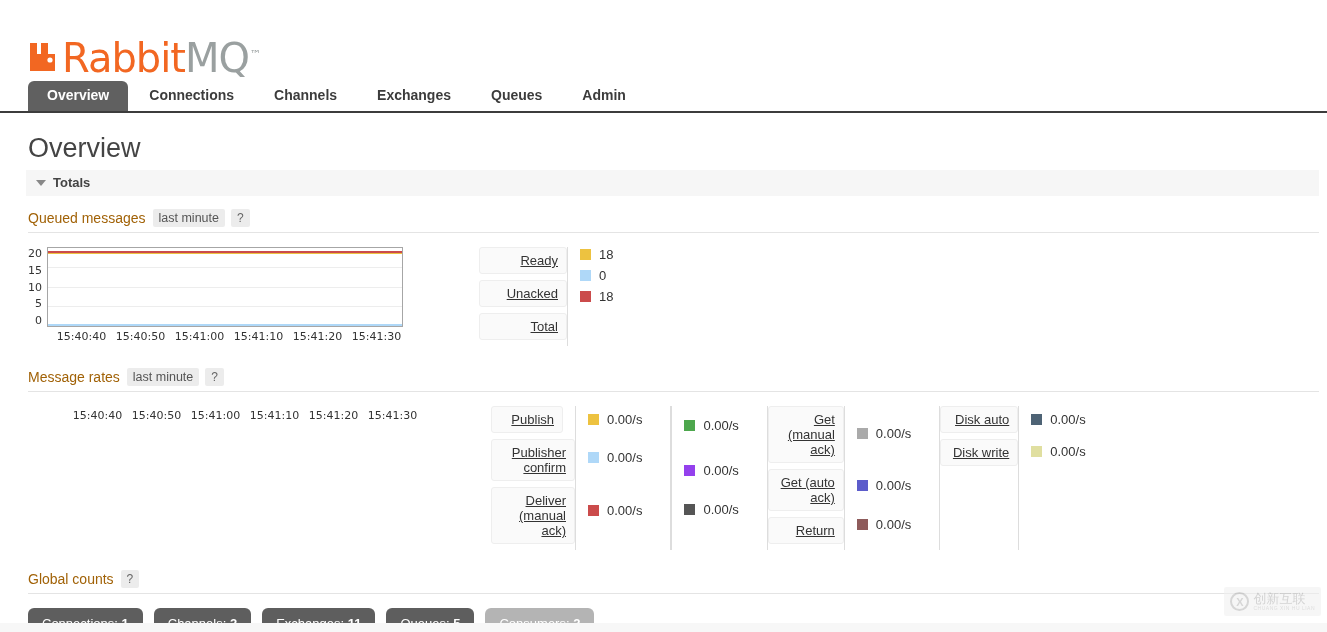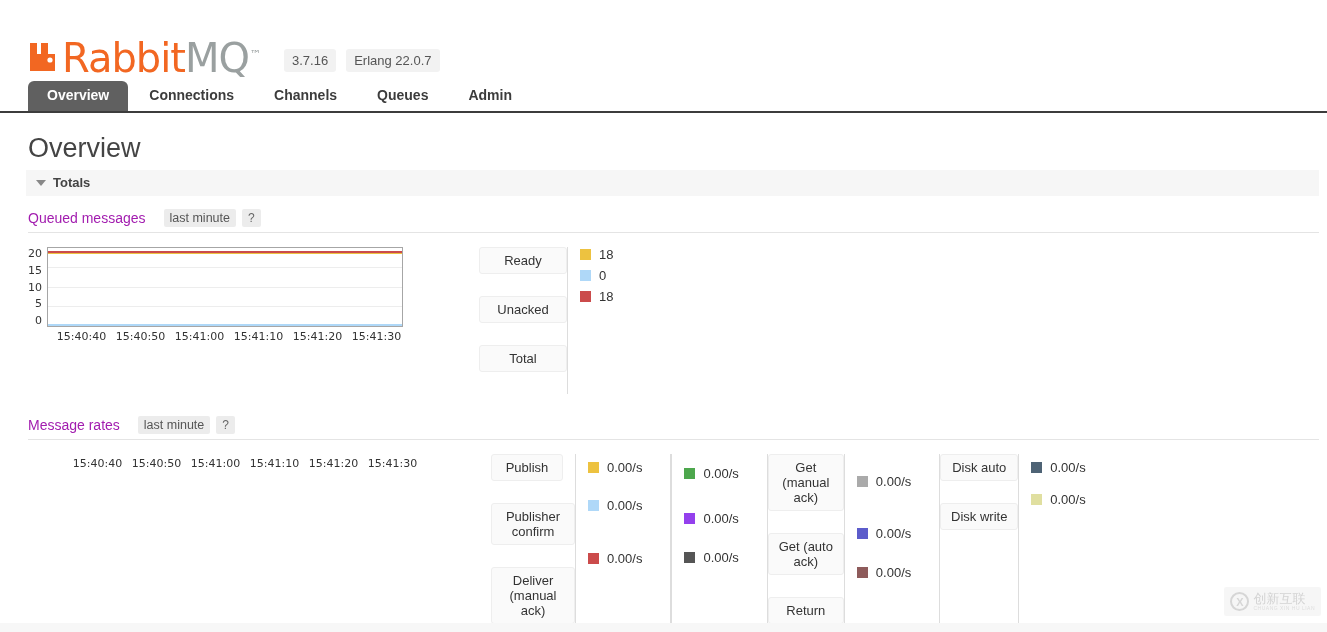--- a/index.html
+++ b/index.html
@@ -57,21 +57,21 @@
     display:flex; align-items:center;
   }
   .caret { width:0;height:0;border-left:5px solid transparent;border-right:5px solid transparent;
            border-top:6px solid #888; margin-right:7px; display:inline-block;}
 
   
   .subhead {
     margin: 13px 8px 0 28px; display:flex; align-items:center;
     border-bottom:1px solid #e4e4e4; padding-bottom:5px;
   }
-  .subhead-title { font-size:14px; color:#a21caf; margin-right:18px; }
+  .subhead-title { font-size:14px; color:#a16207; margin-right:7px; }
   .pill {
     background:#ececec; color:#555; font-size:12.5px; padding:2px 6px; border-radius:2px;
     margin-right:6px; cursor:pointer;
   }
   .help {
     background:#ececec; color:#666; font-size:12px; padding:2px 6px; border-radius:2px;
     cursor:pointer;
   }
 
   
@@ -90,22 +90,22 @@
   .x-axis span { text-align:center; }
 
   
   .legend-group { display:flex; margin-top:14px; }
   .legend-col { display:flex; border-left:1px solid #ddd; padding-left:0; }
   .legend-col:first-child { border-left:none; }
   .legend-labels { display:flex; flex-direction:column; }
   .legend-values { display:flex; flex-direction:column; border-left:1px solid #ddd; }
   .lbl {
     border:1px solid #eee; background:#fafafa; border-radius:3px;
-    font-size:13px; color:#333; text-align:center;
-    padding:5px 8px; margin-bottom:22px; line-height:15px;
+    font-size:13px; color:#333; text-align:right;
+    padding:5px 8px; margin-bottom:6px; line-height:15px;text-decoration:underline;
   }
   .val {
     font-size:13px; color:#333; display:flex; align-items:center;
     padding-left:12px; margin-bottom:6px;
   }
   .swatch { width:11px; height:11px; display:inline-block; margin-right:8px; flex:none; }
 
   
   .counts { display:flex; margin: 14px 0 0 28px; gap:11px; }
   .count-btn {
@@ -138,30 +138,27 @@
   <div class="header">
     <div class="logo-wrap">
       <svg class="logo-mark" viewBox="0 0 30 32">
         <path d="M2,2 L9,2 L9,13 L13,13 L13,2 L20,2 L20,13 L27,13 L27,30 L2,30 Z" fill="#F26722"></path>
         <circle cx="22" cy="19" r="2.6" fill="#ffffff"></circle>
       </svg>
       <span class="logo-text">
         <span class="logo-rabbit">Rabbit</span><span class="logo-mq">MQ</span><span class="logo-tm">™</span>
       </span>
     </div>
-    <div class="badges">
-      <span class="badge">3.7.16</span>
-      <span class="badge">Erlang 22.0.7</span>
-    </div>
   </div>
 
   <div class="nav">
     <div class="tab active">Overview</div>
     <div class="tab">Connections</div>
     <div class="tab">Channels</div>
+    <div class="tab">Exchanges</div>
     <div class="tab">Queues</div>
     <div class="tab">Admin</div>
   </div>
 
   <div class="page-title">Overview</div>
 
   <div class="section-bar">
     <span class="caret"></span>
     <span>Totals</span>
   </div>

